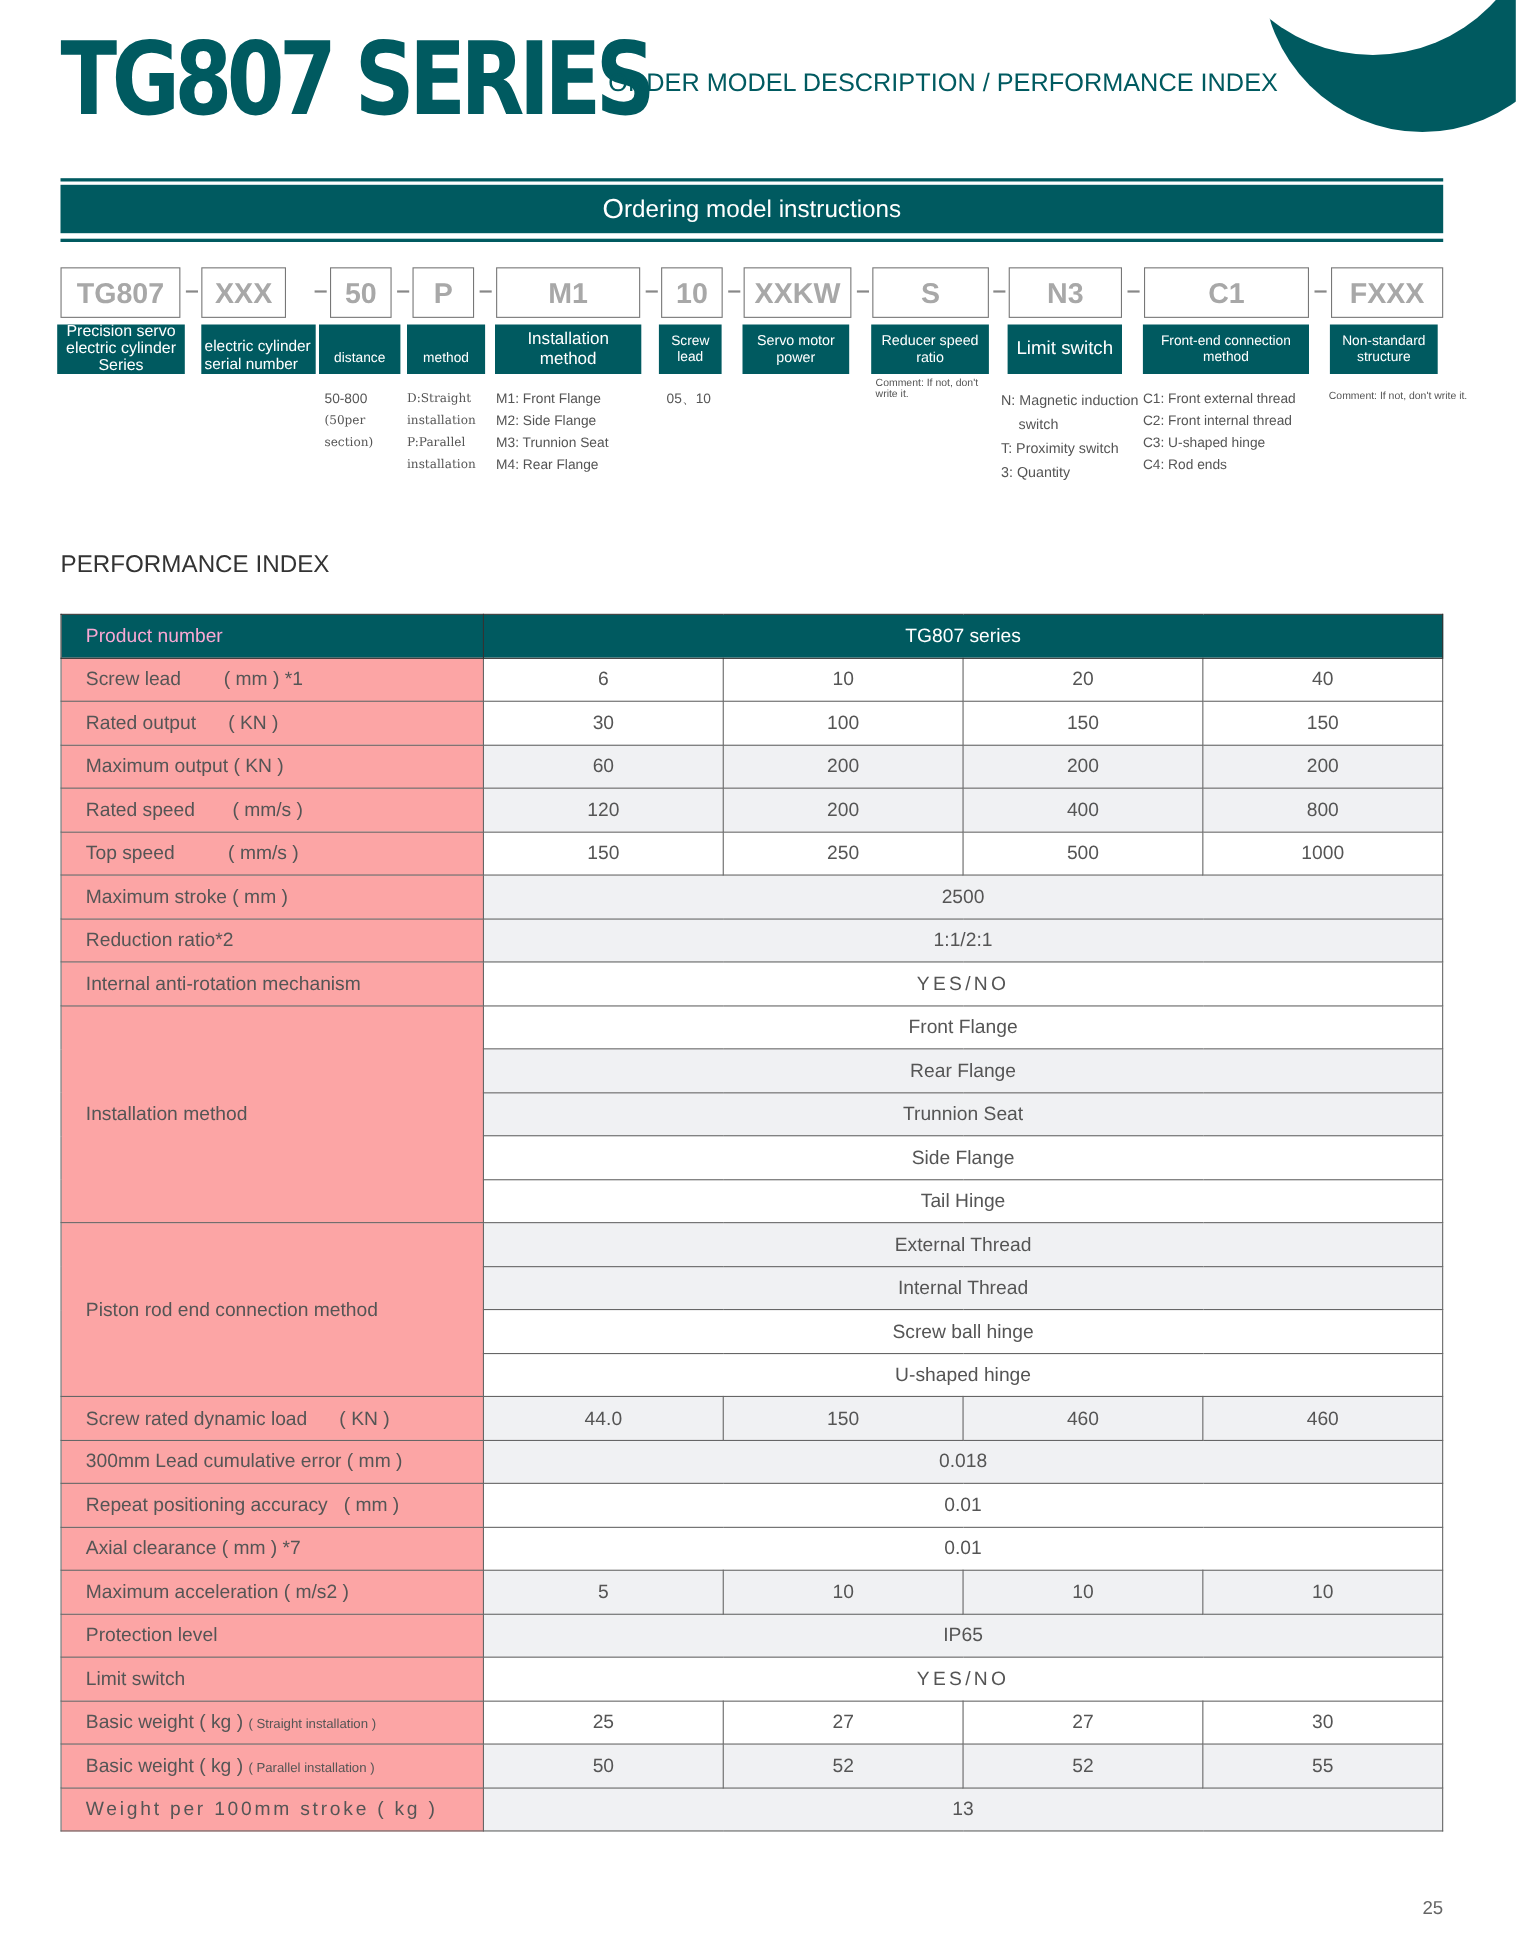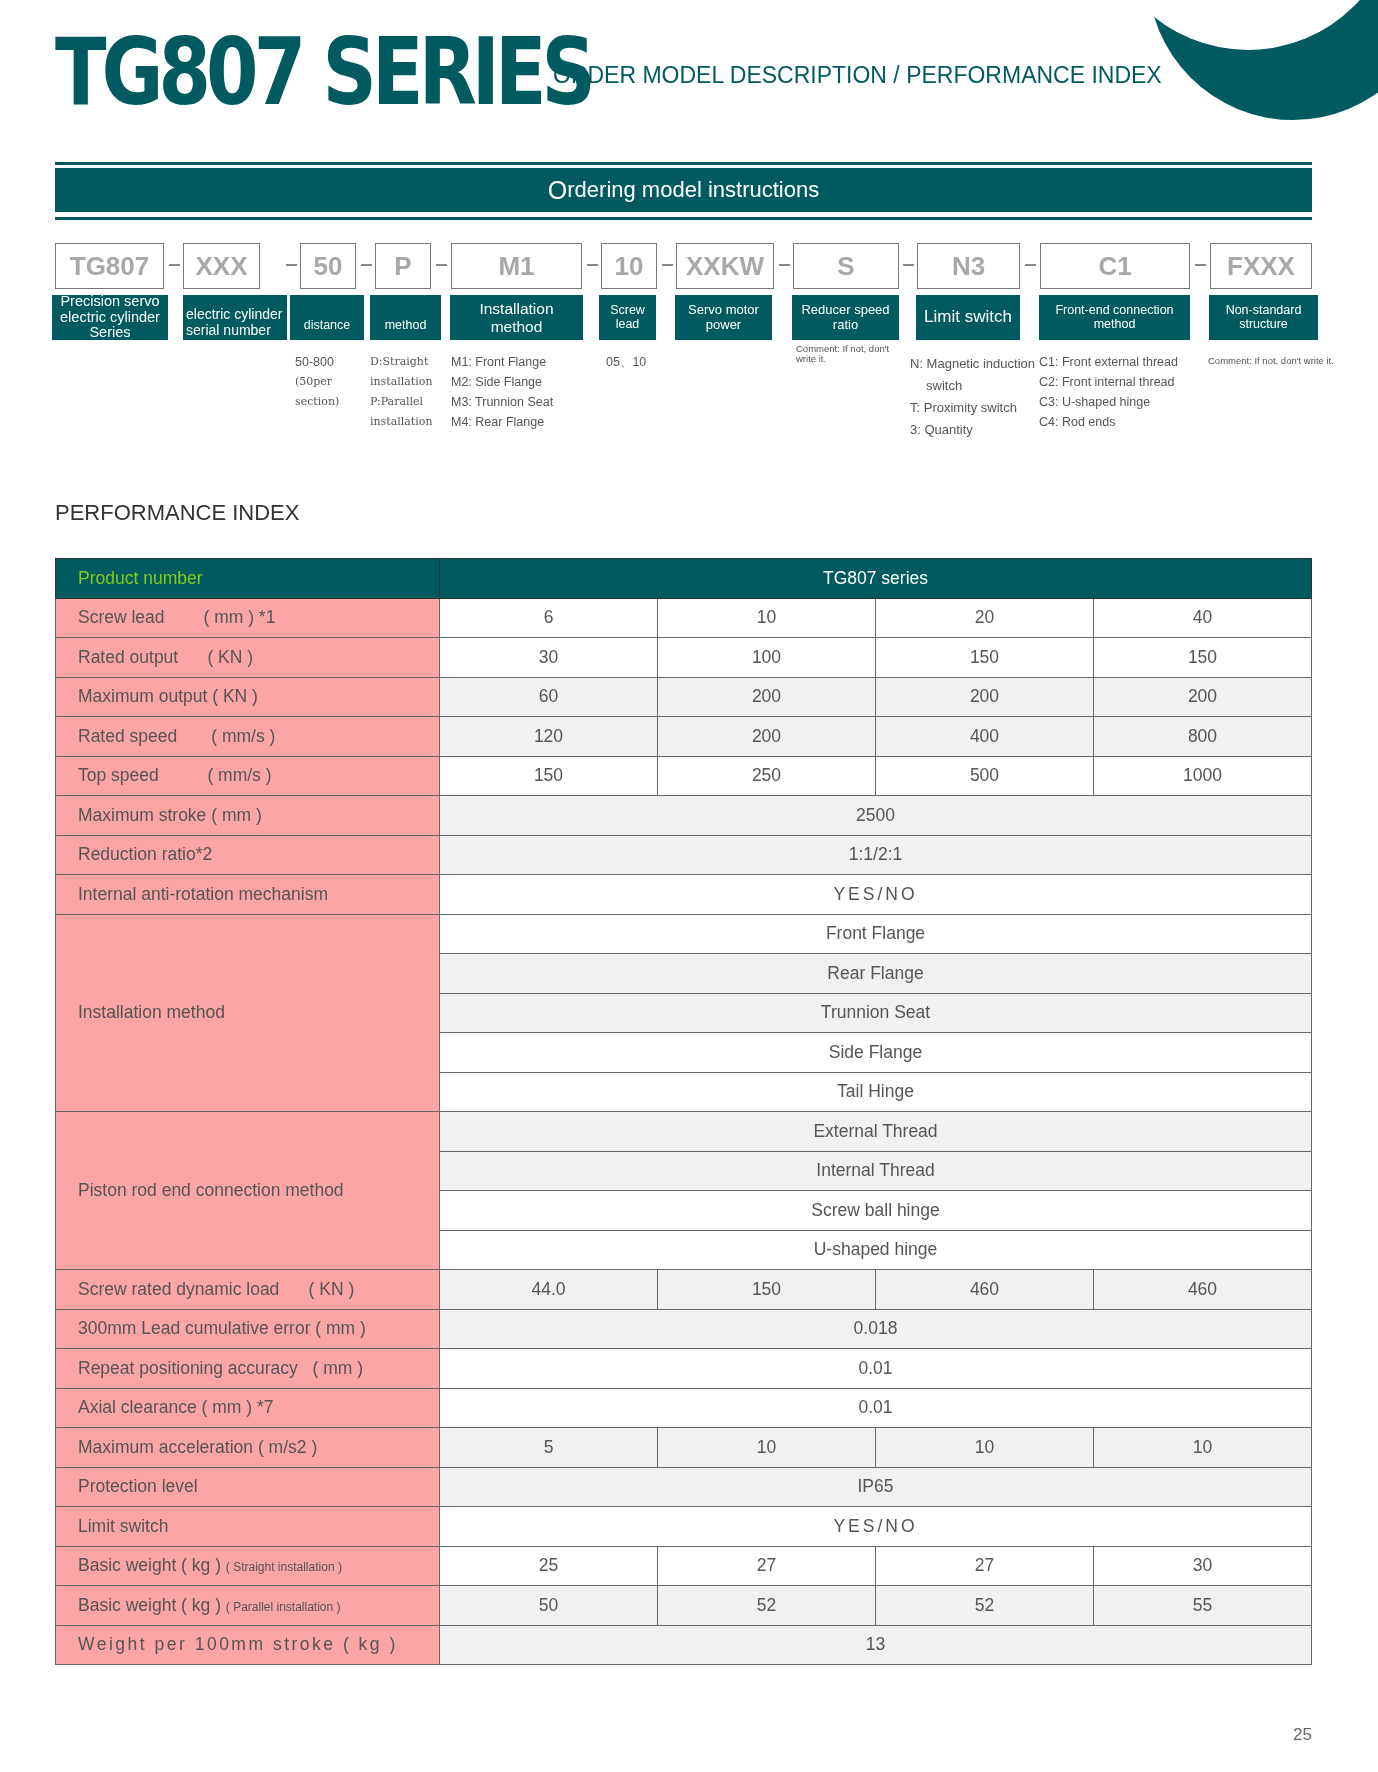--- a/index.html
+++ b/index.html
@@ -16,21 +16,21 @@
   .code-box{position:absolute;top:243px;height:46px;border:1.5px solid #777;box-sizing:border-box;background:#fff;display:flex;align-items:center;justify-content:center;font-weight:bold;font-size:26px;color:#a8a8a8;}
   .dash{position:absolute;top:264px;width:11px;height:2px;background:#888;}
   .code-label{position:absolute;top:295px;height:45px;background:#005a60;color:#fff;display:flex;align-items:center;justify-content:center;text-align:center;line-height:1.1;box-sizing:border-box;padding:0 3px;}
   .note{position:absolute;font-size:12.5px;color:#555;line-height:20px;white-space:nowrap;}
   .note.small{font-size:9.5px;line-height:10px;}
   #perf-title{left:55px;top:500px;font-size:22px;color:#333;}
   table#perf{position:absolute;left:55px;top:558px;width:1257px;border-collapse:collapse;table-layout:fixed;}
   #perf td{border:1.5px solid #666;height:38.5px;font-size:17.5px;color:#555;text-align:center;padding:0;}
   #perf td.lbl{background:#fca5a5;text-align:left;padding-left:22px;color:#555;white-space:nowrap;}
   #perf tr.hdr td{background:#005a60;color:#fff;border-color:#333;}
-  #perf tr.hdr td.lbl{background:#005a60;color:#84cc16;}
+  #perf tr.hdr td.lbl{background:#005a60;color:#f9a8d4;}
   #perf td.g{background:#f0f1f3;}
   #perf td.w{background:#fff;}
   .serif-small{font-family:Liberation Sans, sans-serif;font-size:12px;}
   .spaced{letter-spacing:3px;}
   #page-num{right:66px;top:1725px;font-size:17px;color:#666;}
 </style>
 </head>
 <body>
 
 <div id="corner"></div>
@@ -71,21 +71,21 @@
 <div class="code-label" style="left:52px;width:116px;font-size:14.5px">Precision servo electric cylinder Series</div>
 <div class="code-label" style="left:183px;width:104px;font-size:14px;text-align:left;justify-content:flex-start;align-items:flex-end;padding-bottom:2px">electric cylinder serial number</div>
 <div class="code-label" style="left:290px;width:74px;font-size:12.5px;align-items:flex-end;padding-bottom:7px">distance</div>
 <div class="code-label" style="left:370px;width:71px;font-size:12.5px;align-items:flex-end;padding-bottom:7px">method</div>
 <div class="code-label" style="left:450px;width:133px;font-size:15.5px">Installation method</div>
 <div class="code-label" style="left:599px;width:57px;font-size:12.5px">Screw lead</div>
 <div class="code-label" style="left:675px;width:97px;font-size:13px">Servo motor power</div>
 <div class="code-label" style="left:792px;width:107px;font-size:13px">Reducer speed ratio</div>
 <div class="code-label" style="left:916px;width:104px;font-size:17px">Limit switch</div>
 <div class="code-label" style="left:1039px;width:151px;font-size:12.5px">Front-end connection method</div>
-<div class="code-label" style="left:1209px;width:109px;font-size:12.5px">Non-standard structure</div>
+<div class="code-label" style="left:1209px;width:98px;font-size:12.5px">Non-standard structure</div>
 
 <div class="note" style="left:295px;top:352px">
   <div>50-800</div>
   <div class="mono" style="font-family:'DejaVu Serif',serif;font-size:11px">(50per</div>
   <div class="mono" style="font-family:'DejaVu Serif',serif;font-size:11px">section)</div>
 </div>
 <div class="note" style="left:370px;top:352px">
   <div style="font-family:'DejaVu Serif',serif;font-size:11px">D:Straight</div>
   <div style="font-family:'DejaVu Serif',serif;font-size:11px">installation</div>
   <div style="font-family:'DejaVu Serif',serif;font-size:11px">P:Parallel</div>

